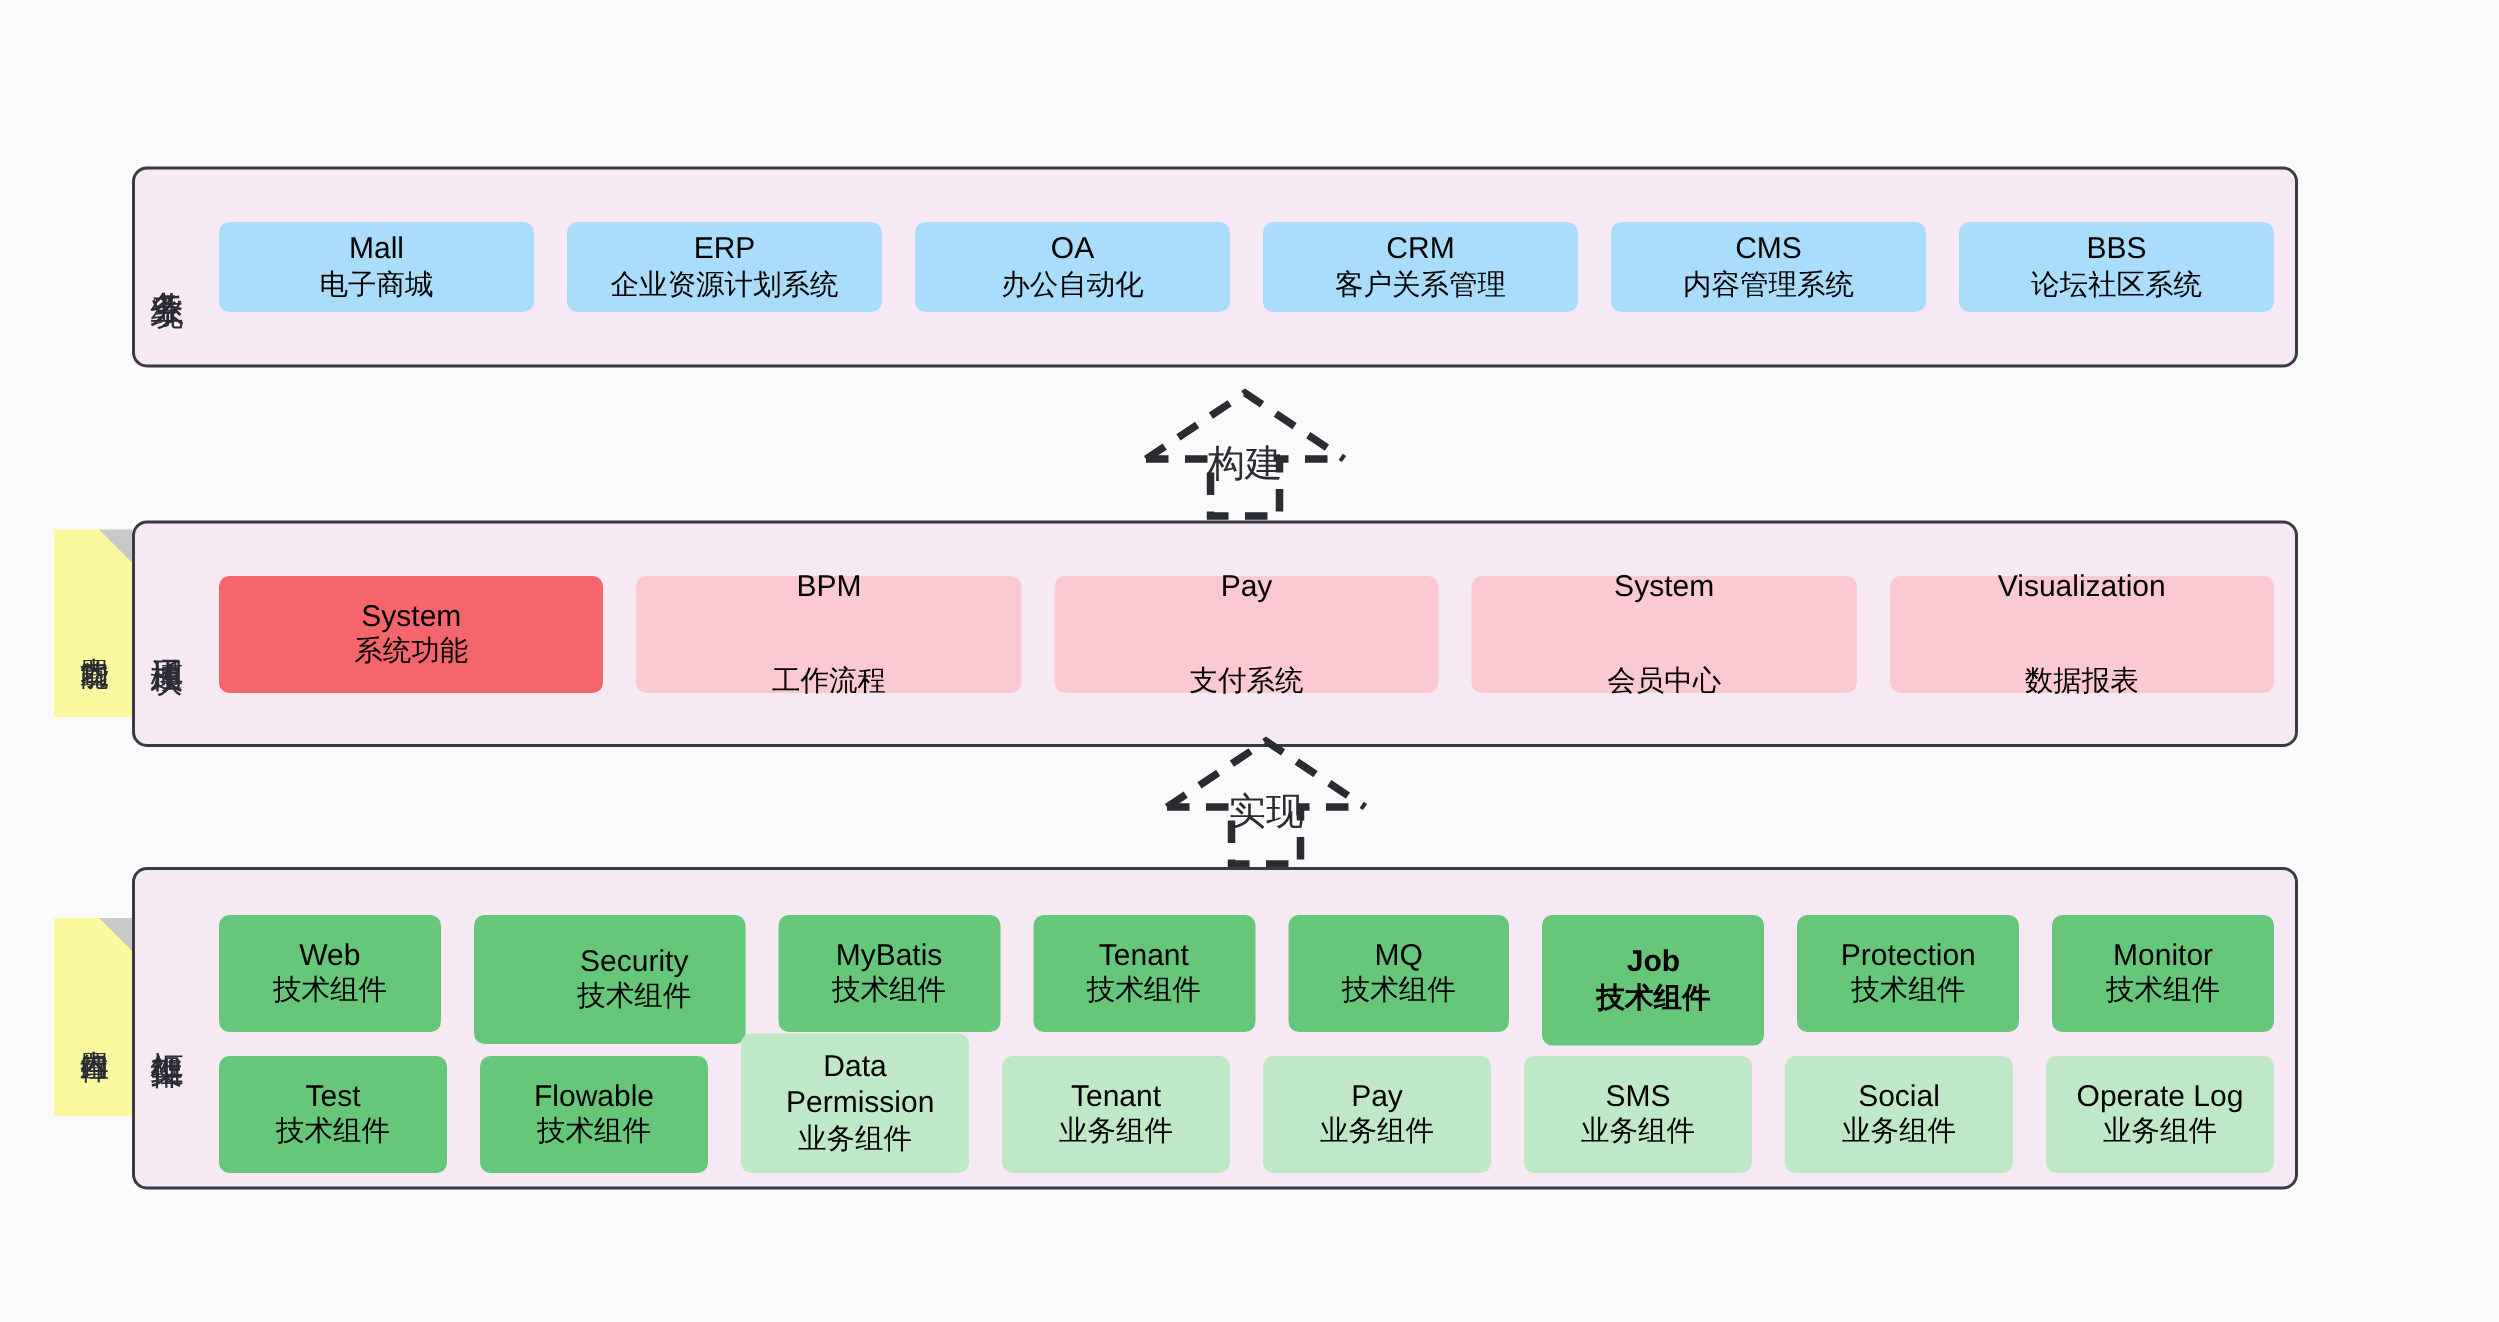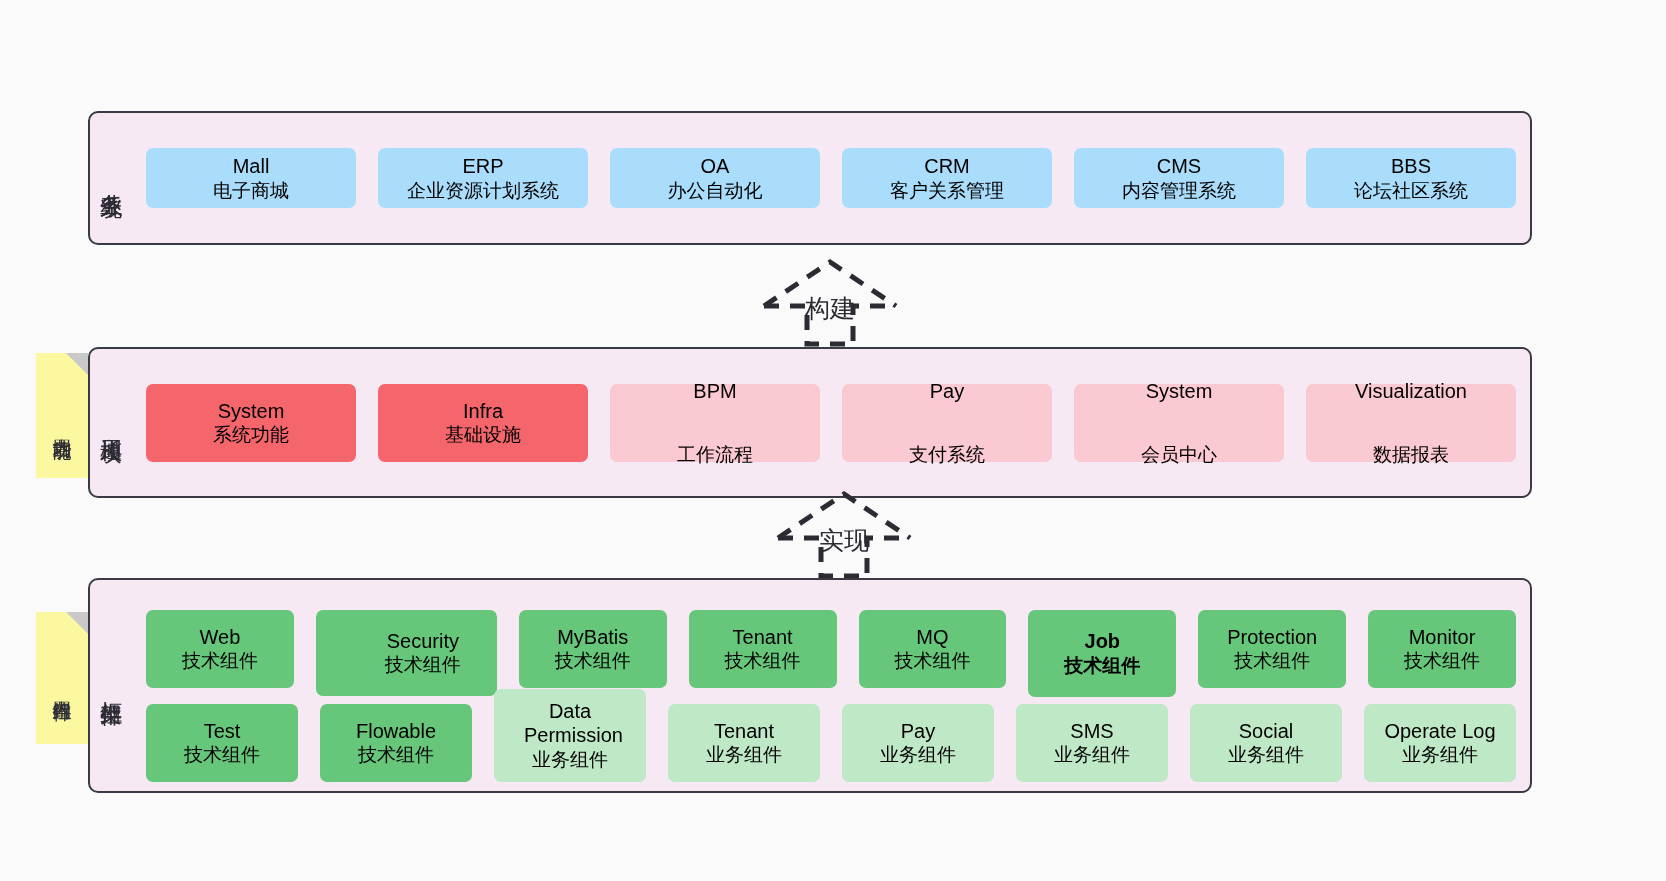--- a/index.html
+++ b/index.html
@@ -164,24 +164,20 @@
   </div>
 
   <div class="layer" style="left:88px; top:347px; width:1444px; height:151px;">
     <div class="layer-title">通用模块</div>
     <div class="layer-body">
       <div class="row" style="height:78px;">
         <div class="node red">
           <span class="en">System</span>
           <span class="cn">系统功能</span>
         </div>
-        <div class="node red">
-          <span class="en">Infra</span>
-          <span class="cn">基础设施</span>
-        </div>
         <div class="node pink">
           <span class="en">BPM</span>
           <span class="cn">工作流程</span>
         </div>
         <div class="node pink">
           <span class="en">Pay</span>
           <span class="cn">支付系统</span>
         </div>
         <div class="node pink">
           <span class="en">System</span>

